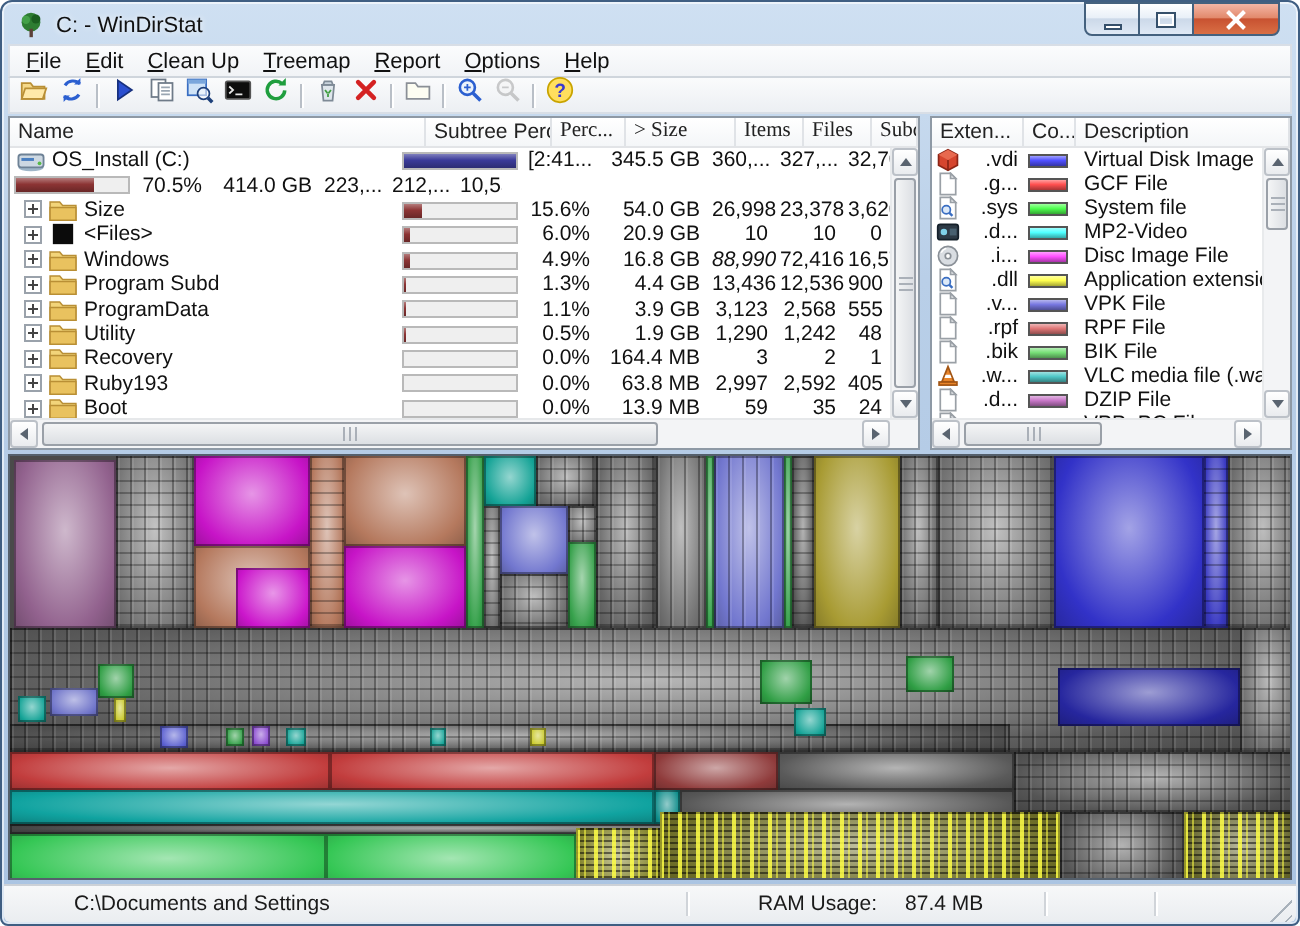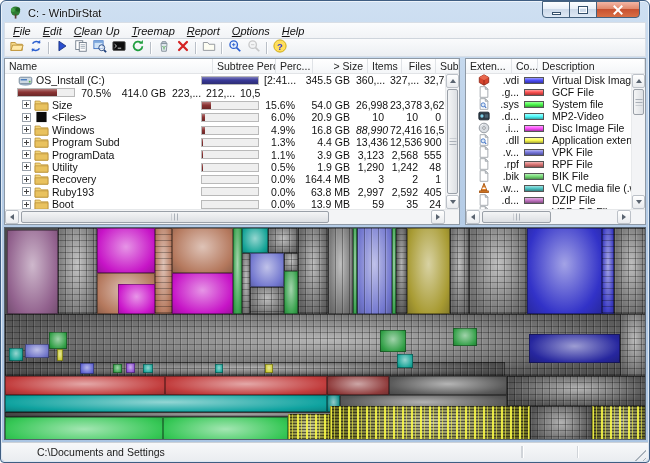--- a/index.html
+++ b/index.html
@@ -26,41 +26,41 @@
   .glyph-close{position:relative;width:12px;height:10px;}
   .glyph-close::before,.glyph-close::after{content:"";position:absolute;left:5px;top:-1px;
     width:2px;height:12px;background:#fff;}
   .glyph-close::before{transform:rotate(45deg);}
   .glyph-close::after{transform:rotate(-45deg);}
 
   
   .menubar{height:17px;margin:0 3px;background:linear-gradient(#fbfcfd,#f1f3f6);
     border:1px solid #d8dee6;border-bottom:1px solid #cfd5dc;display:flex;align-items:center;
     font-size:11px;color:#111;padding-left:2px;}
-  .menu-item{padding:1px 6px;cursor:default;font-style:italic;}
+  .menu-item{padding:1px 6px;cursor:default;}
   .menu-item u{text-decoration:underline;}
 
   
   .toolbar{height:18px;margin:0 3px;background:linear-gradient(#fafbfc,#eceff3);
     border:1px solid #d8dee6;border-top:none;display:flex;align-items:center;padding-left:2px;}
   .tb-btn{width:19px;height:16px;display:flex;align-items:center;justify-content:center;border-radius:2px;}
   .tb-btn svg{width:14px;height:14px;}
   .tb-btn.disabled{filter:grayscale(1) opacity(.45);}
   .tb-sep{width:1px;height:12px;background:#b9bfc7;box-shadow:1px 0 #fff;margin:0 3px;}
 
   
   .panels{height:167px;margin:1px 3px 0;display:flex;gap:5px;}
   .panel{background:#fff;border:1px solid #8e99a5;display:flex;flex-direction:column;overflow:hidden;}
   .panel.dirs{flex:1 1 auto;}
   .panel.exts{flex:0 0 181px;}
   .phead{height:15px;display:flex;flex:0 0 15px;border-bottom:1px solid #e2e4e7;
     background:linear-gradient(#ffffff,#f4f6f8);font-size:10.5px;color:#222;}
   .hcell{padding:1px 4px 0 4px;border-right:1px solid #e0e3e7;white-space:nowrap;overflow:hidden;}
-  .hcell.num{text-align:right;}
-  .pbody{flex:1 1 auto;display:flex;overflow:hidden;margin-left:10px;}
+  .hcell.num{font-family:Liberation Serif, serif;}
+  .pbody{flex:1 1 auto;display:flex;overflow:hidden;}
   .prows{flex:1 1 auto;overflow:hidden;display:flex;flex-direction:column;}
   .pfoot{flex:0 0 15px;display:flex;border-top:1px solid #e6e8ea;}
 
   .row{display:flex;flex:0 0 12.4px;align-items:center;font-size:10.5px;color:#111;white-space:nowrap;}
   .exts .row{flex:0 0 11.4px;}
   .cell{overflow:hidden;white-space:nowrap;padding:0 4px 0 2px;}
   .cell.num{text-align:right;padding-right:4px;}
   .namecell{display:flex;align-items:center;overflow:hidden;}
   .expander{flex:0 0 9px;width:9px;height:9px;border:1px solid #9aa2ab;background:#fff;
     position:relative;margin-right:3px;}
@@ -809,19 +809,23 @@
       <div class="tm-block" style="left: 158px; top: 189px; width: 125px; height: 29px; background: radial-gradient(95% 115% at 50% 42%, rgb(164, 230, 179) 0%, rgb(53, 199, 85) 52%, rgb(27, 100, 43) 100%);"></div>
       <div class="tm-block" style="left: 283px; top: 186px; width: 42px; height: 32px; background: repeating-linear-gradient(90deg, rgba(255, 255, 70, 0.85) 0px, rgba(255, 255, 70, 0.85) 2px, rgba(0, 0, 0, 0) 2px, rgba(0, 0, 0, 0) 4px, rgba(255, 255, 70, 0.55) 4px, rgba(255, 255, 70, 0.55) 5px, rgba(0, 0, 0, 0) 5px, rgba(0, 0, 0, 0) 9px), repeating-linear-gradient(rgba(0, 0, 0, 0.5) 0px, rgba(0, 0, 0, 0.5) 1px, rgba(0, 0, 0, 0) 1px, rgba(0, 0, 0, 0) 3px), radial-gradient(95% 115% at 50% 42%, rgb(199, 199, 159) 0%, rgb(131, 131, 42) 52%, rgb(66, 66, 21) 100%);"></div>
       <div class="tm-block" style="left: 325px; top: 178px; width: 200px; height: 40px; background: repeating-linear-gradient(90deg, rgba(255, 255, 70, 0.85) 0px, rgba(255, 255, 70, 0.85) 2px, rgba(0, 0, 0, 0) 2px, rgba(0, 0, 0, 0) 4px, rgba(255, 255, 70, 0.55) 4px, rgba(255, 255, 70, 0.55) 5px, rgba(0, 0, 0, 0) 5px, rgba(0, 0, 0, 0) 9px), repeating-linear-gradient(rgba(0, 0, 0, 0.5) 0px, rgba(0, 0, 0, 0.5) 1px, rgba(0, 0, 0, 0) 1px, rgba(0, 0, 0, 0) 3px), radial-gradient(95% 115% at 50% 42%, rgb(190, 190, 158) 0%, rgb(110, 110, 40) 52%, rgb(55, 55, 20) 100%);"></div>
       <div class="tm-block" style="left: 525px; top: 178px; width: 62px; height: 40px; background: repeating-linear-gradient(90deg, rgba(0, 0, 0, 0.3) 0px, rgba(0, 0, 0, 0.3) 1px, rgba(255, 255, 255, 0.1) 1px, rgba(255, 255, 255, 0.1) 2px, rgba(0, 0, 0, 0) 2px, rgba(0, 0, 0, 0) 7px), repeating-linear-gradient(rgba(0, 0, 0, 0.28) 0px, rgba(0, 0, 0, 0.28) 1px, rgba(0, 0, 0, 0) 1px, rgba(0, 0, 0, 0) 6px), radial-gradient(95% 115% at 50% 42%, rgb(179, 179, 179) 0%, rgb(85, 85, 85) 52%, rgb(43, 43, 43) 100%);"></div>
       <div class="tm-block" style="left: 587px; top: 178px; width: 57px; height: 40px; background: repeating-linear-gradient(90deg, rgba(255, 255, 70, 0.85) 0px, rgba(255, 255, 70, 0.85) 2px, rgba(0, 0, 0, 0) 2px, rgba(0, 0, 0, 0) 4px, rgba(255, 255, 70, 0.55) 4px, rgba(255, 255, 70, 0.55) 5px, rgba(0, 0, 0, 0) 5px, rgba(0, 0, 0, 0) 9px), repeating-linear-gradient(rgba(0, 0, 0, 0.5) 0px, rgba(0, 0, 0, 0.5) 1px, rgba(0, 0, 0, 0) 1px, rgba(0, 0, 0, 0) 3px), radial-gradient(95% 115% at 50% 42%, rgb(185, 185, 159) 0%, rgb(99, 99, 42) 52%, rgb(50, 50, 21) 100%);"></div>
     </div>
 
   <div class="statusbar">
     <div class="pane path">C:\Documents and Settings</div>
     <div class="sb-sep"></div>
+    <div class="pane ram">
+      <span>RAM Usage:</span>
+      <span class="ram-value">87.4 MB</span>
+    </div>
     <div class="sb-sep"></div>
     <div class="pane small"></div>
     <div class="sb-sep"></div>
     <div class="pane small"></div>
     <div class="grip"></div>
   </div>
 </div>
 
 </body></html>

